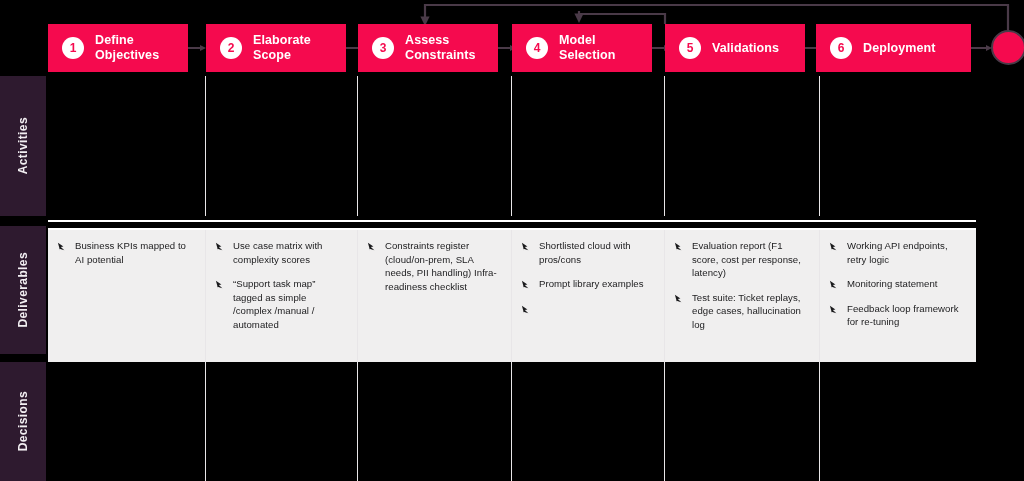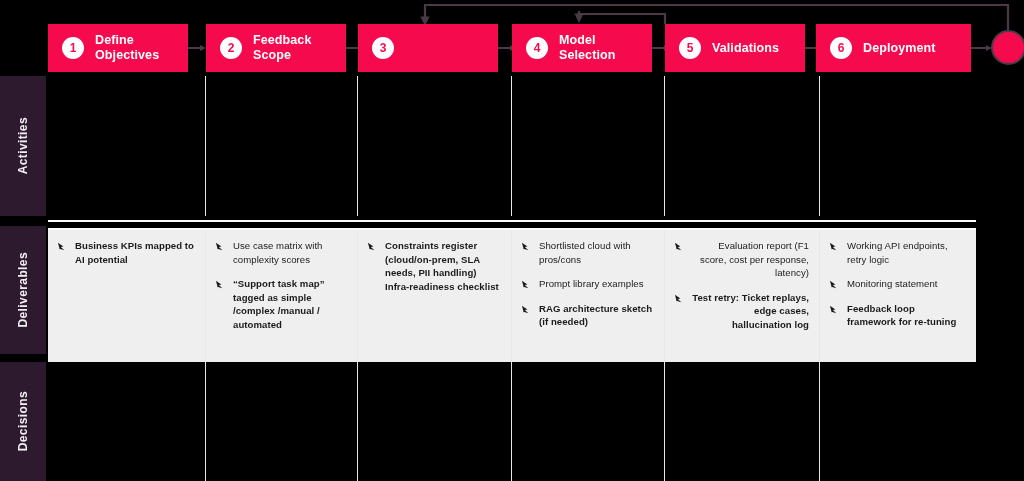--- a/index.html
+++ b/index.html
@@ -154,21 +154,21 @@
   }
   #hsep-top    { top: 220px; }
   #hsep-bottom { top: 356px; }
 
   
   .bullet {
     display: flex;
     gap: 7px;
     margin-bottom: 11px;
   }
-  .bullet:last-child { margin-bottom: 0; font-weight: bold; }
+  .bullet:last-child { margin-bottom: 0; }
   .bullet-icon {
     flex: 0 0 auto;
     width: 11px;
     height: 11px;
     margin-top: 2px;
   }
   .bullet-text {
     color: #1B1B1D;
     font-size: 9.6px;
     line-height: 1.42;
@@ -194,30 +194,32 @@
     <div class="stage-label">Define
 Objectives</div>
   </div>
   <div class="connector" style="left:188px; width:18px;">
     <div class="shaft" style="width:12px;"></div>
       <div class="head" style="left:12px;"></div>
   </div>
 
   <div class="stage-box" style="left:206px; width:140px;">
     <div class="stage-num">2</div>
-    <div class="stage-label">Feedback
+    <div class="stage-label">Elaborate
 Scope</div>
   </div>
   <div class="connector" style="left:346px; width:18px;">
     <div class="shaft" style="width:12px;"></div>
       <div class="head" style="left:12px;"></div>
   </div>
 
   <div class="stage-box" style="left:358px; width:140px;">
     <div class="stage-num">3</div>
+    <div class="stage-label">Assess
+Constraints</div>
   </div>
   <div class="connector" style="left:498px; width:18px;">
     <div class="shaft" style="width:12px;"></div>
       <div class="head" style="left:12px;"></div>
   </div>
 
   <div class="stage-box" style="left:512px; width:140px;">
     <div class="stage-num">4</div>
     <div class="stage-label">Model
 Selection</div>
@@ -314,36 +316,35 @@
       <div class="bullet">
         <svg class="bullet-icon" viewBox="0 0 12 12">
             <path d="M1 2 L7 6 L4.2 6.6 L8 10 L2.6 8.4 L3.4 10.6 Z" fill="#1B1B1D"></path>
           </svg>
         <div class="bullet-text">Prompt library examples</div>
       </div>
       <div class="bullet">
         <svg class="bullet-icon" viewBox="0 0 12 12">
             <path d="M1 2 L7 6 L4.2 6.6 L8 10 L2.6 8.4 L3.4 10.6 Z" fill="#1B1B1D"></path>
           </svg>
-        <div class="bullet-text">RAG architecture sketch (if needed)</div>
-      </div>
-    </div>
-
-    <div class="cell" style="width:155px;text-align:right;">
+      </div>
+    </div>
+
+    <div class="cell" style="width:155px;">
       <div class="bullet">
         <svg class="bullet-icon" viewBox="0 0 12 12">
             <path d="M1 2 L7 6 L4.2 6.6 L8 10 L2.6 8.4 L3.4 10.6 Z" fill="#1B1B1D"></path>
           </svg>
         <div class="bullet-text">Evaluation report (F1 score, cost per response, latency)</div>
       </div>
       <div class="bullet">
         <svg class="bullet-icon" viewBox="0 0 12 12">
             <path d="M1 2 L7 6 L4.2 6.6 L8 10 L2.6 8.4 L3.4 10.6 Z" fill="#1B1B1D"></path>
           </svg>
-        <div class="bullet-text">Test retry: Ticket replays, edge cases, hallucination log</div>
+        <div class="bullet-text">Test suite: Ticket replays, edge cases, hallucination log</div>
       </div>
     </div>
 
     <div class="cell" style="width:156px; border-right:none;">
       <div class="bullet">
         <svg class="bullet-icon" viewBox="0 0 12 12">
             <path d="M1 2 L7 6 L4.2 6.6 L8 10 L2.6 8.4 L3.4 10.6 Z" fill="#1B1B1D"></path>
           </svg>
         <div class="bullet-text">Working API endpoints, retry logic</div>
       </div>

